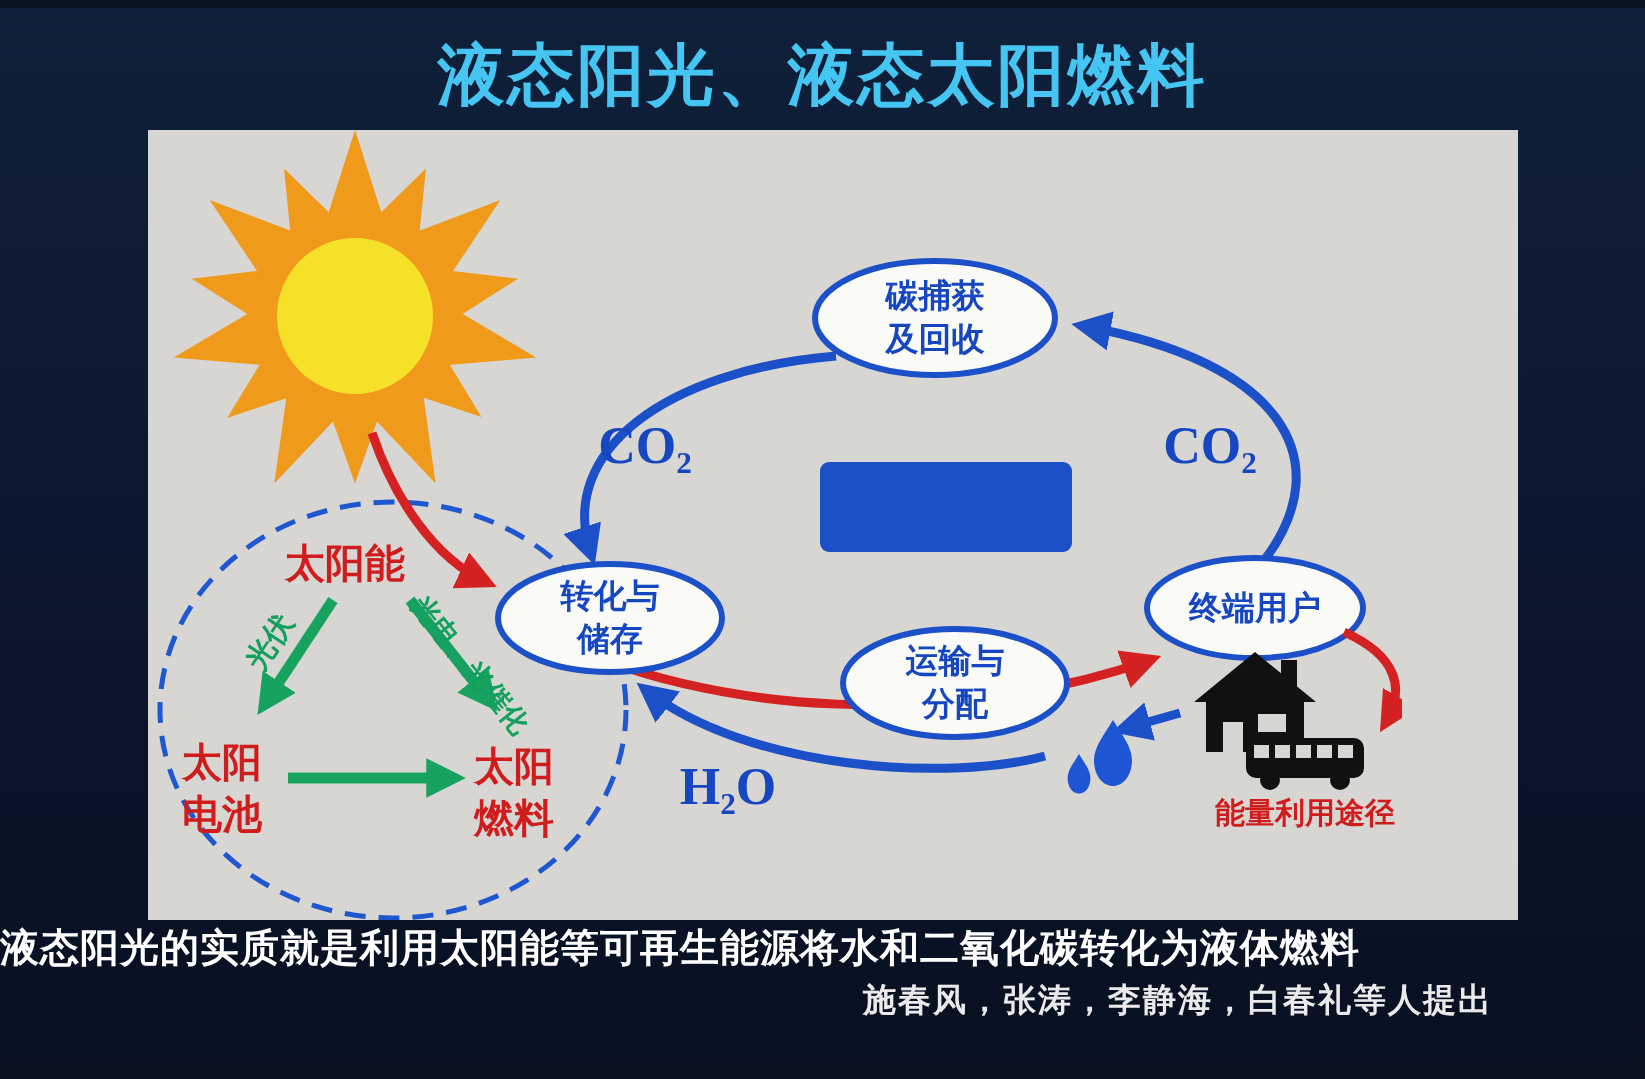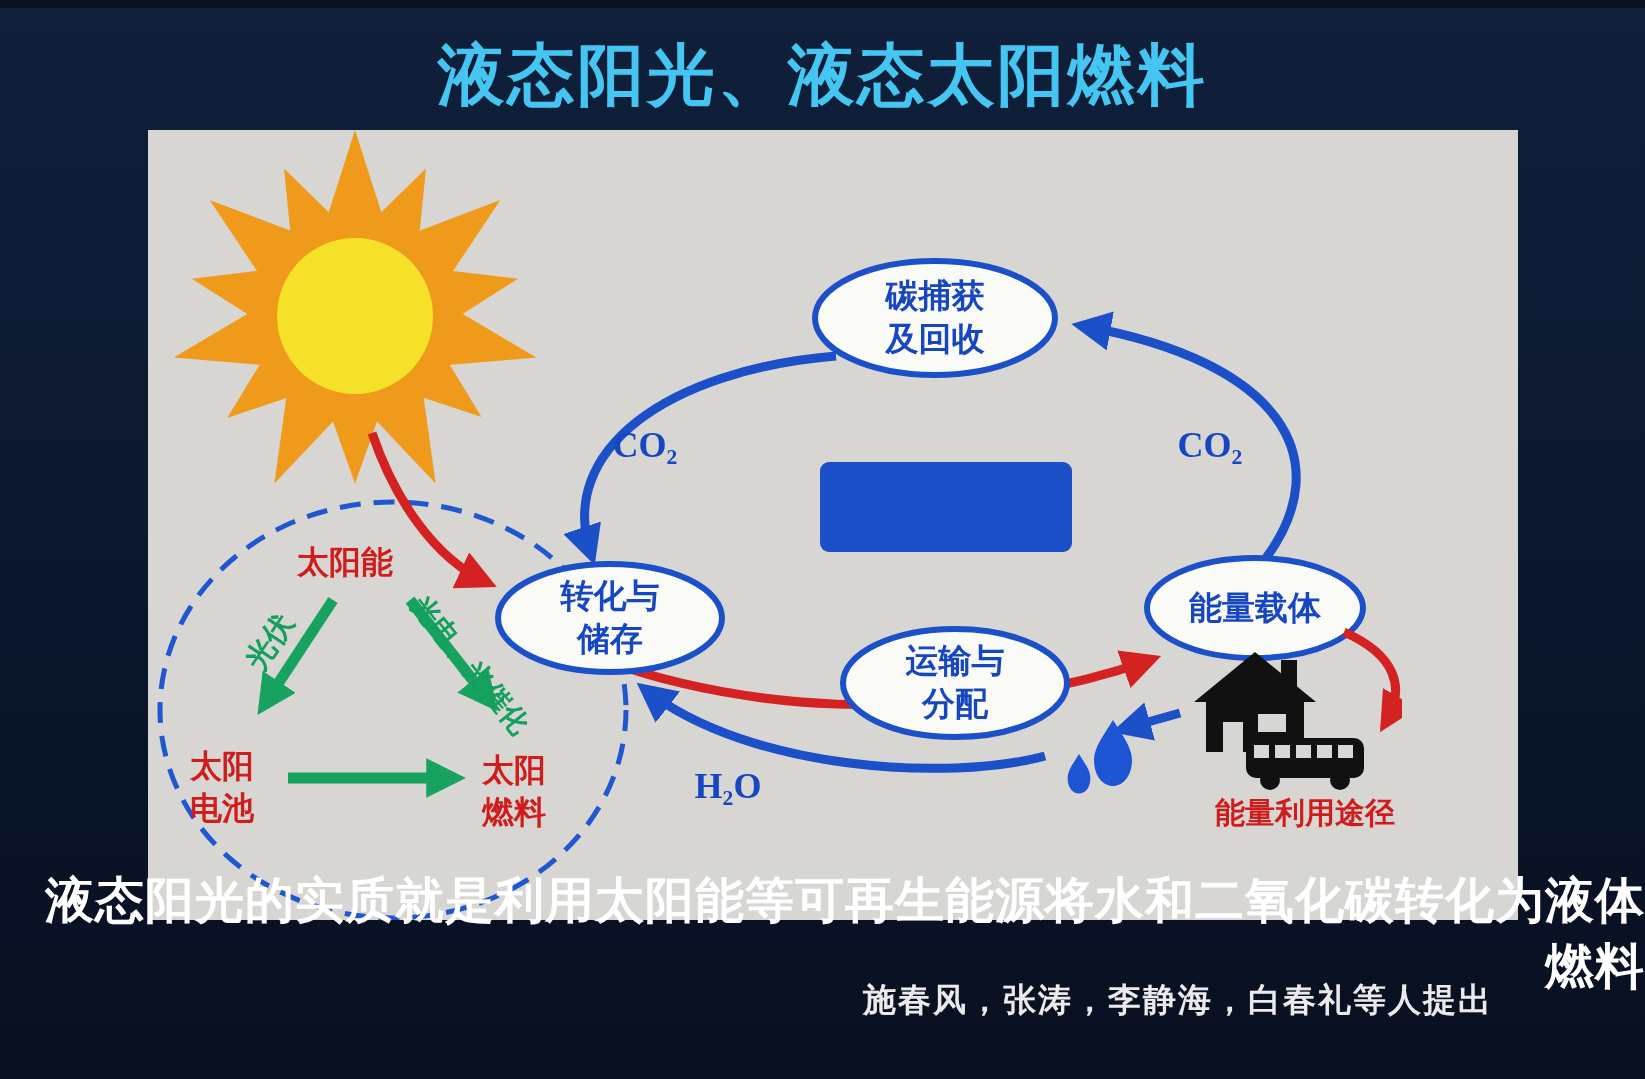--- a/index.html
+++ b/index.html
@@ -7,28 +7,28 @@
          background:linear-gradient(180deg,#10203a 0%,#0c1830 45%,#081020 100%);
          font-family:"Liberation Sans","DejaVu Sans",sans-serif;margin-top:8px;}
   .title{position:absolute;top:22px;left:0;width:100%;text-align:center;
          font-size:67px;font-weight:bold;color:#45c6f2;letter-spacing:3px;}
   .panel{position:absolute;left:148px;top:122px;width:1370px;height:790px;
          background:#d8d6d2;overflow:hidden;}
   .art{position:absolute;left:0;top:0;width:1254px;height:790px;}
   .lbl{position:absolute;transform:translate(-50%,-50%);text-align:center;
        font-weight:bold;white-space:nowrap;}
   .node{color:#1747c0;font-size:33px;line-height:1.3;}
-  .formula{color:#1747c0;font-size:36px;font-family:"Liberation Serif","DejaVu Serif",serif;}
+  .formula{color:#1747c0;font-size:52px;font-family:"Liberation Serif","DejaVu Serif",serif;}
   .carrier{color:#ffffff;font-size:35px;line-height:1.3;}
-  .redlbl{color:#cf1d1d;font-size:32px;line-height:1.3;}
+  .redlbl{color:#cf1d1d;font-size:40px;line-height:1.3;}
   .greenlbl{color:#13a05e;font-size:30px;}
   .rot-left{transform:translate(-50%,-50%) rotate(-56deg);}
   .rot-right{transform:translate(-50%,-50%) rotate(51deg);}
-  .footer{position:absolute;left:0;top:860px;width:100%;text-align:right;
-          color:#ffffff;font-size:49px;font-weight:bold;letter-spacing:1px;}
+  .footer{position:absolute;left:0;top:913px;width:100%;text-align:left;
+          color:#ffffff;font-size:39px;font-weight:bold;letter-spacing:1px;}
   .credit{position:absolute;top:970px;right:152px;color:#eaeaea;
           font-size:33px;font-weight:bold;letter-spacing:2px;}
 </style>
 </head>
 <body>
 
 <div class="stage">
 
   <div class="title">液态阳光、液态太阳燃料</div>
 
@@ -126,21 +126,21 @@
       <div>及回收</div>
     </div>
     <div class="lbl node" style="left:807px;top:553px">
       <div>运输与</div>
       <div>分配</div>
     </div>
     <div class="lbl node" style="left:462px;top:488px">
       <div>转化与</div>
       <div>储存</div>
     </div>
-    <div class="lbl node" style="left:1107px;top:478px">能量载体</div>
+    <div class="lbl node" style="left:1107px;top:478px">终端用户</div>
 
 
     <div class="lbl formula" style="left:497px;top:315px">CO₂</div>
     <div class="lbl formula" style="left:1062px;top:315px">CO₂</div>
     <div class="lbl formula" style="left:580px;top:656px">H₂O</div>
 
     <div class="lbl redlbl" style="left:197px;top:433px">太阳能</div>
     <div class="lbl greenlbl rot-left" style="left:122px;top:512px">光伏</div>
     <div class="lbl greenlbl rot-right" style="left:322px;top:535px;font-size:28px">光电、光催化</div>
     <div class="lbl redlbl" style="left:74px;top:658px">

